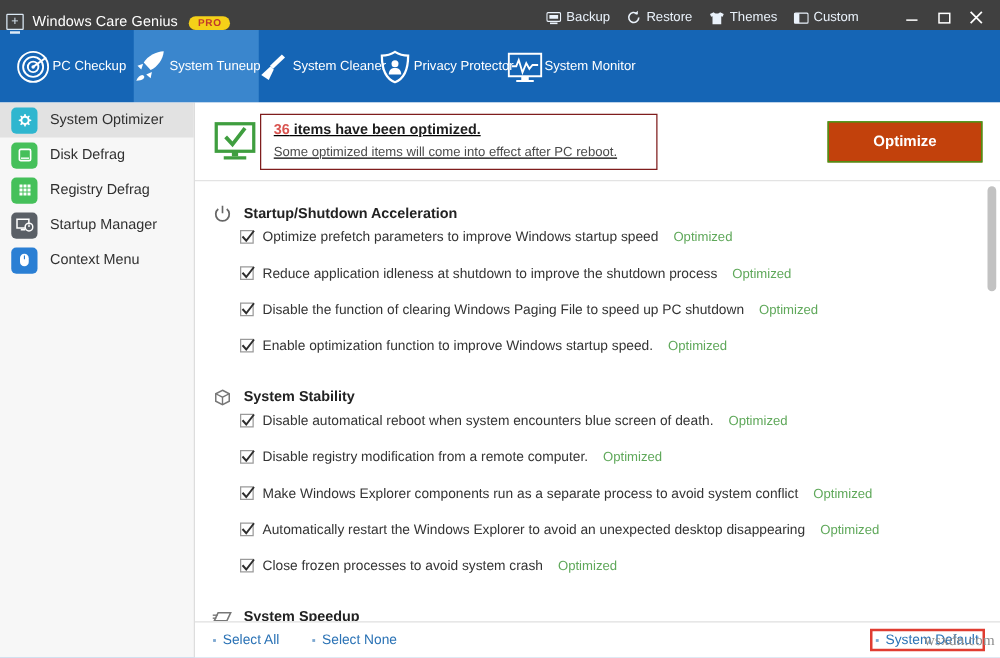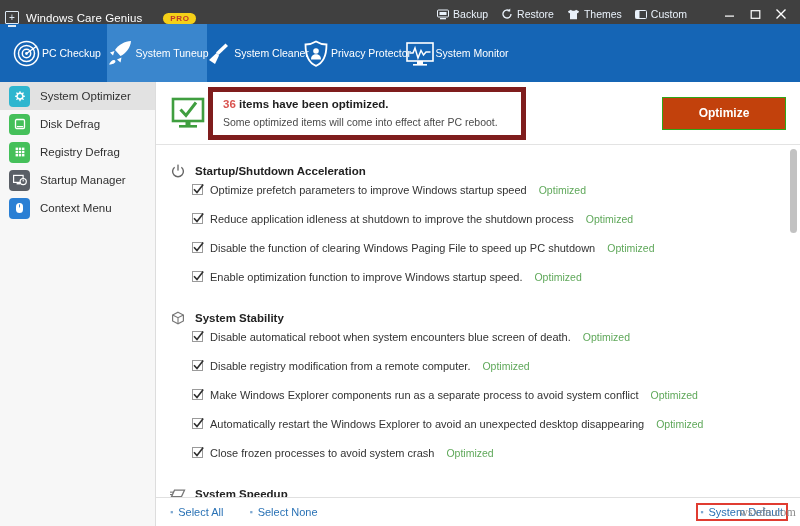--- a/index.html
+++ b/index.html
@@ -46,21 +46,21 @@
     position: absolute; left: 50%; bottom: -4px;
     transform: translateX(-50%);
     width: 8px; height: 2px; background: #dce9f5;
   }
   .app-title {
     color: #ffffff; font-size: 11.5px;
     letter-spacing: .1px;
     white-space: nowrap;
   }
   .pro-badge {
-    margin-left: 21px;
+    margin-left: 9px;
     background: #f5d018;
     color: #c0392b;
     font-size: 8px;
     font-weight: bold;
     letter-spacing: .6px;
     padding: 1px 7px 1px 7px;
     border-radius: 7px;
     line-height: 9px;
   }
   .tb-spacer { flex: 1 1 auto; }
@@ -147,24 +147,25 @@
     height: 62px;
     flex: 0 0 62px;
     display: flex;
     align-items: center;
     padding: 0 14px 0 12px;
     background: #ffffff;
   }
   .banner-check { width: 40px; flex: 0 0 40px; display: flex; justify-content: center; }
   .banner-msg {
     flex: 1 1 auto;
-    border: 5px solid #7f1d1d;
+    border: 1px solid #7f1d1d;
     padding: 6px 10px 7px 10px;
     margin-right: 10px;
     max-width: 318px;
+    text-decoration: underline;
   }
   .banner-line1 { font-size: 11.5px; color: #1d1d1d; font-weight: bold; margin-bottom: 6px; }
   .banner-line1 .count { color: #d9534f; }
   .banner-line2 { font-size: 10.5px; color: #4a4a4a; }
   .banner-spacer { flex: 1 1 auto; }
   .optimize-btn {
     width: 124px; height: 33px;
     background: #c2410c;
     border: 1px solid #2ea617;
     color: #ffffff;

